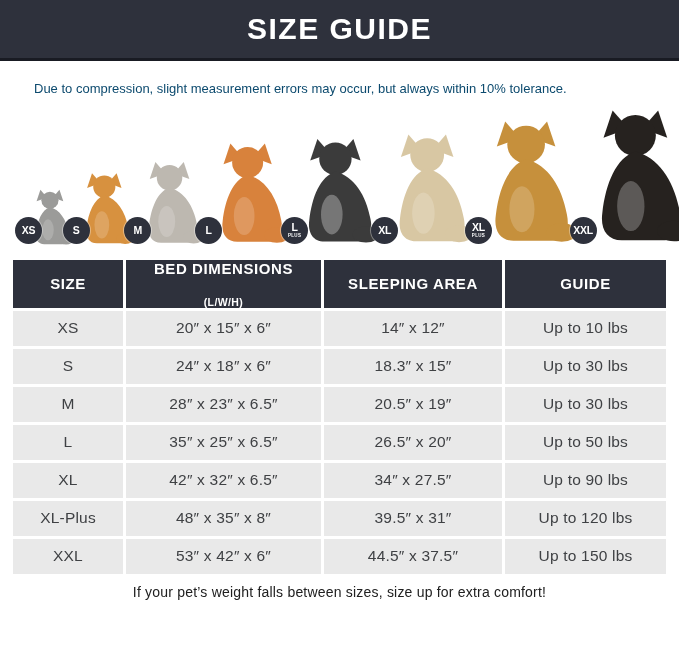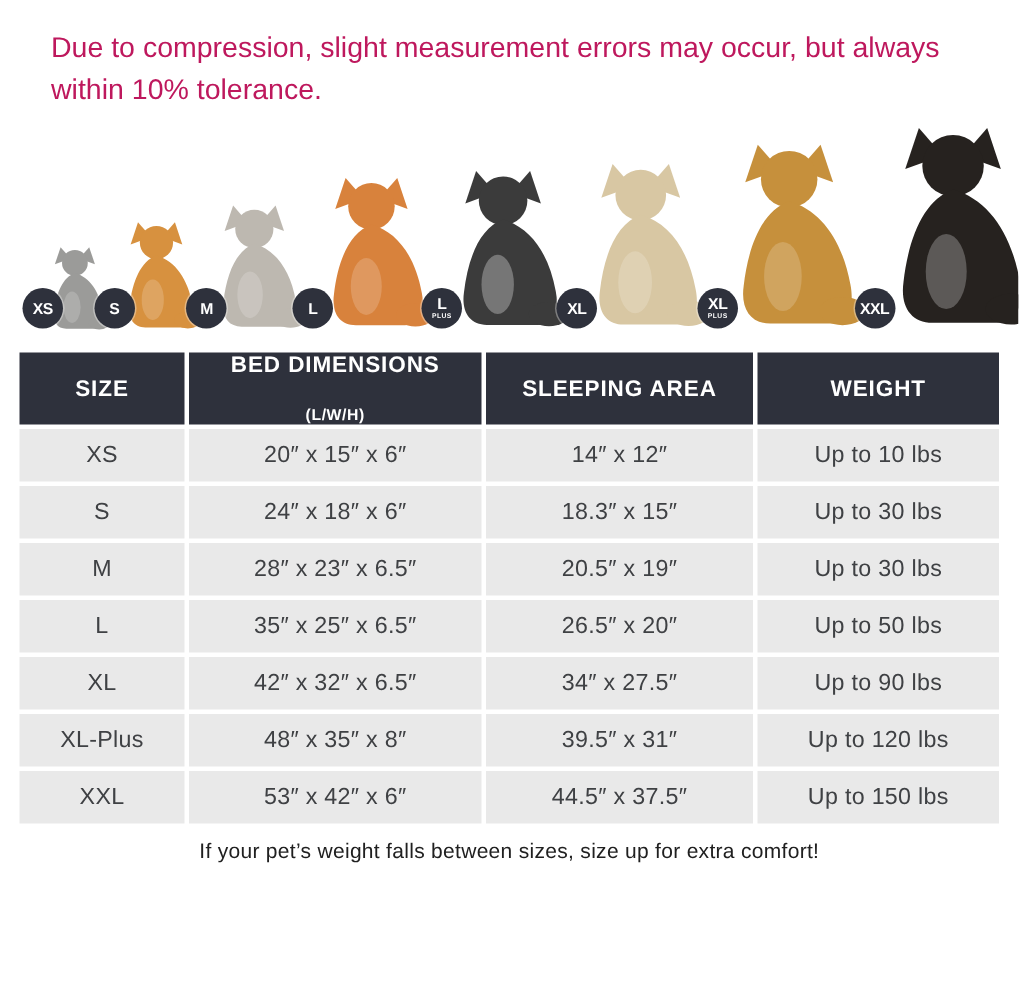--- a/index.html
+++ b/index.html
@@ -11,21 +11,21 @@
   .title-bar{
     height:58px;background:#2e313c;border-bottom:3px solid #191b23;
     display:flex;align-items:center;justify-content:center;
   }
   .title-bar h1{
     margin:0;color:#ffffff;font-size:30px;font-weight:bold;letter-spacing:1.5px;
   }
   
   .intro{
     margin:0;padding:19px 38px 0 34px;
-    font-size:19px;line-height:1.46;color:#be185d;
+    font-size:13px;line-height:1.46;color:#0c4a6e;
   }
   
   .pets-row{
     height:148px;display:flex;align-items:flex-end;justify-content:space-between;
     padding:0 26px 6px 28px;
   }
   .pet{position:relative;display:flex;align-items:flex-end;}
   .pet svg{display:block;}
   .pet-0 svg{height:62px;}
   .pet-1 svg{height:80px;}
@@ -61,20 +61,23 @@
   
   .footer{
     margin:7px 0 0;text-align:center;font-size:14px;color:#202020;letter-spacing:0.2px;
   }
 </style>
 </head>
 <body>
 
 <div class="page">
 
+  <div class="title-bar">
+    <h1>SIZE GUIDE</h1>
+  </div>
 
   <p class="intro">Due to compression, slight measurement errors may occur, but always within 10% tolerance.</p>
 
   <div class="pets-row">
 
     <div class="pet pet-0">
       <svg viewBox="0 0 100 130">
         <g fill="#9b9b99">
           <polygon points="26,10 18,34 40,26"></polygon>
             <polygon points="66,10 74,34 52,26"></polygon>
@@ -216,21 +219,21 @@
         <col style="width:110px">
         <col style="width:195px">
         <col style="width:178px">
         <col style="width:161px">
       </colgroup>
     <thead>
       <tr>
         <th>SIZE</th>
         <th><span>BED DIMENSIONS</span><span class="h-sub">(L/W/H)</span></th>
         <th>SLEEPING AREA</th>
-        <th>WEIGHT</th>
+        <th>GUIDE</th>
       </tr>
     </thead>
     <tbody>
       <tr>
         <td>XS</td>
         <td>20″ x 15″ x 6″</td>
         <td>14″ x 12″</td>
         <td>Up to 10 lbs</td>
       </tr>
       <tr>

